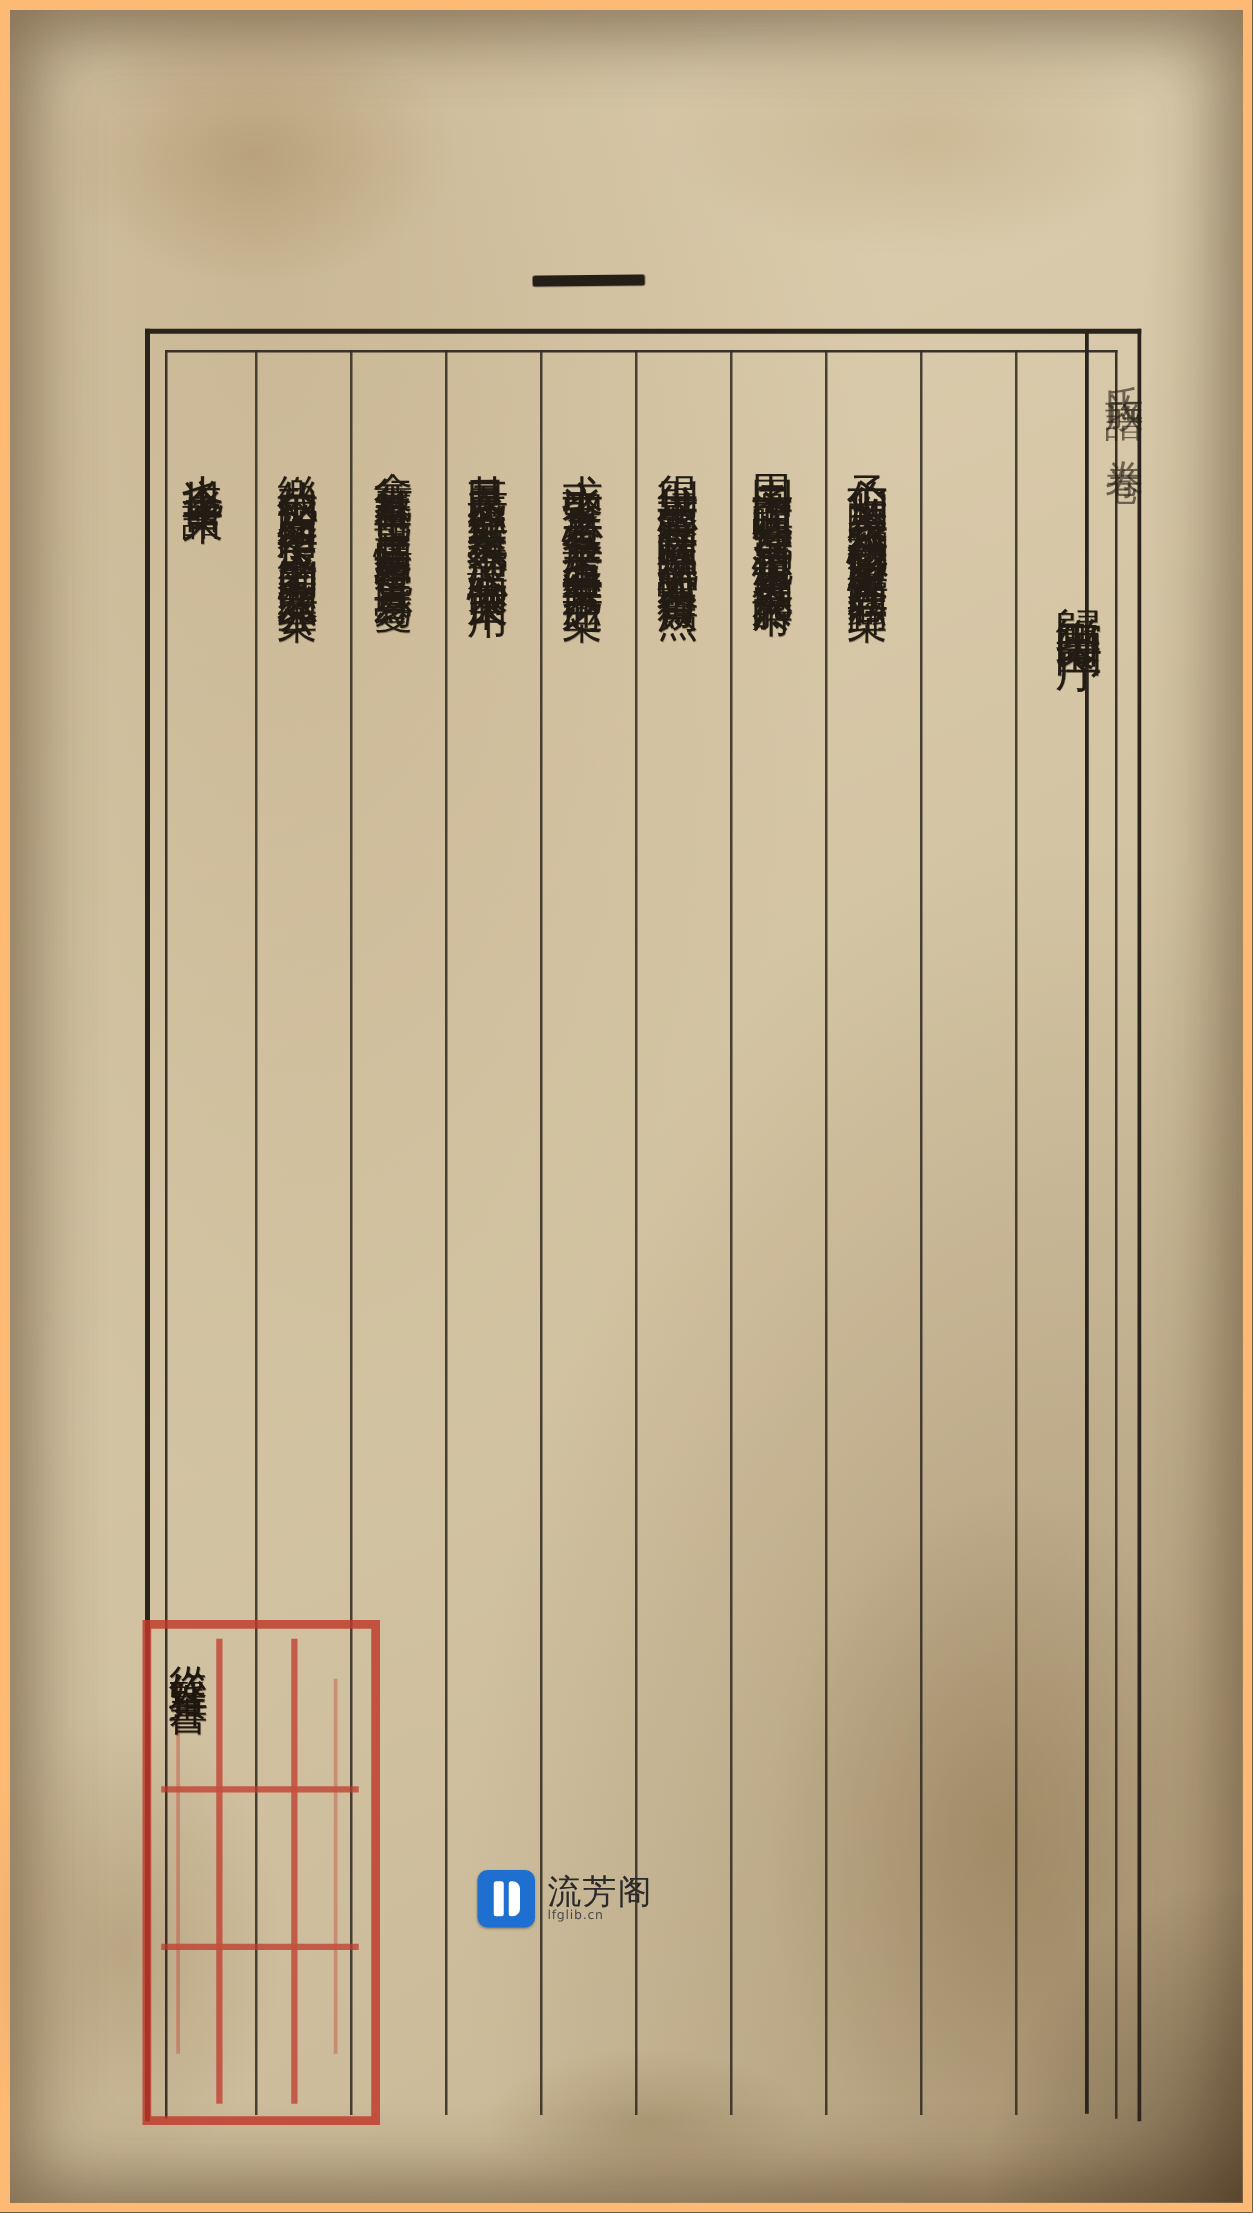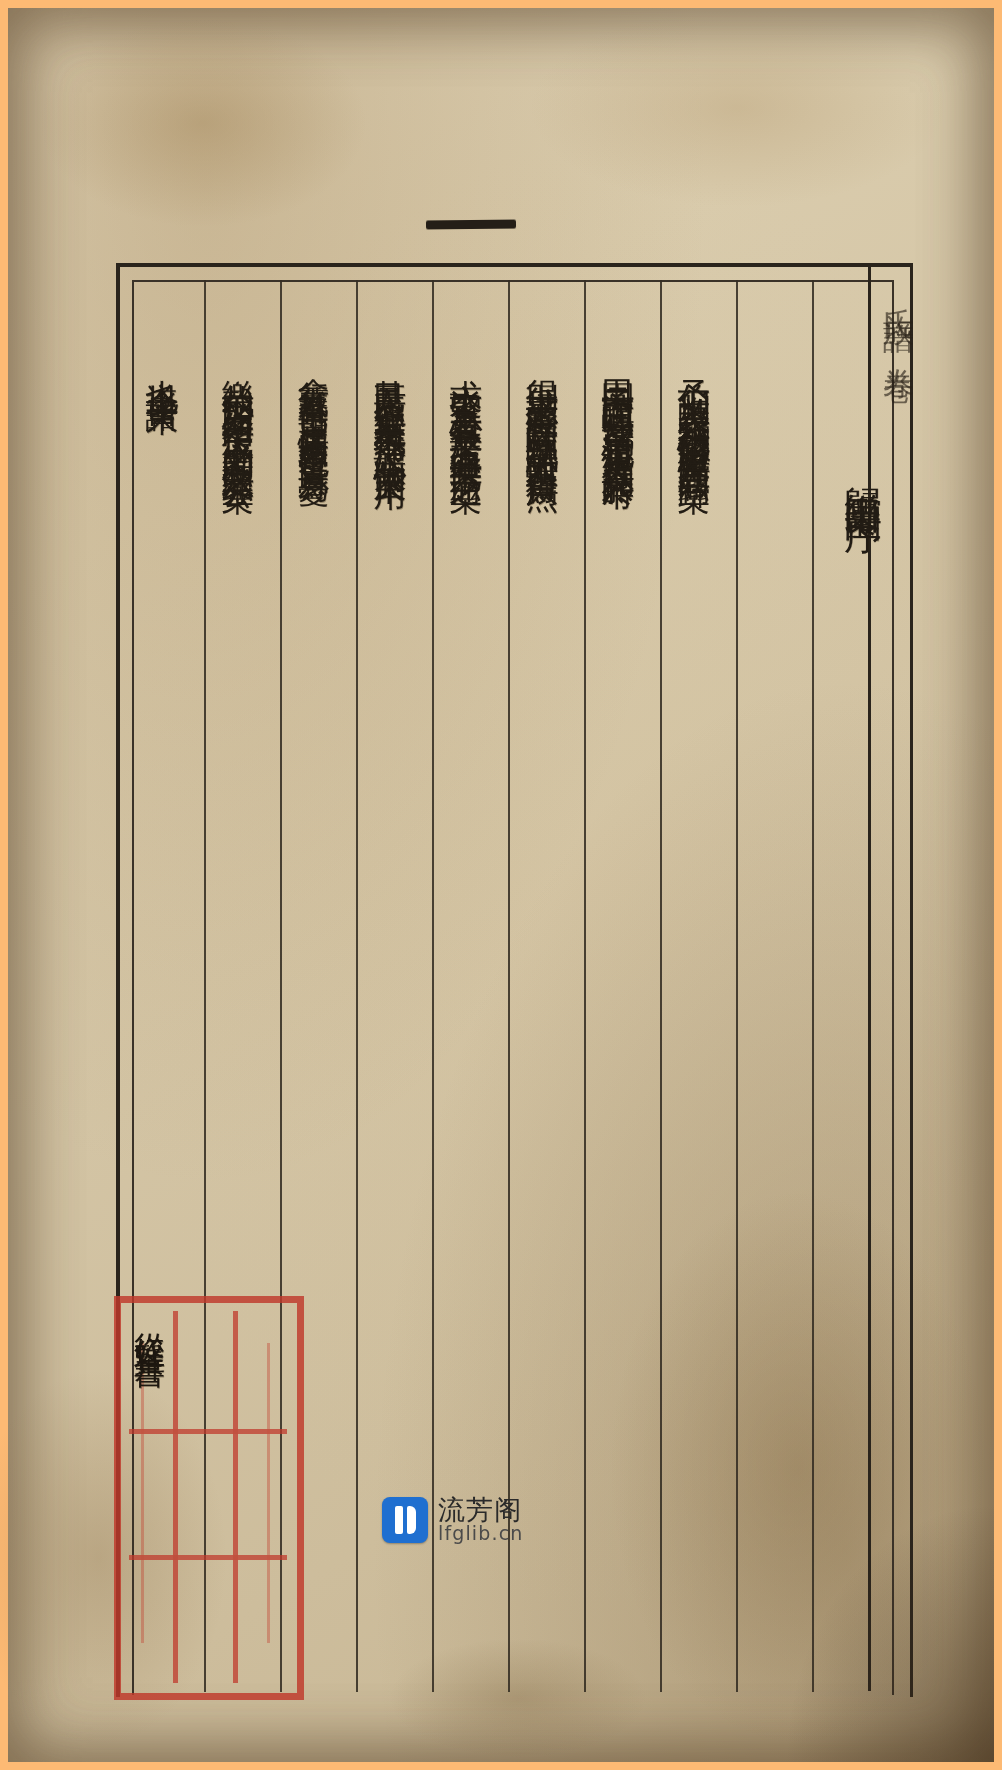--- a/index.html
+++ b/index.html
@@ -192,21 +192,21 @@
   }
   .wm-texts { display: flex; flex-direction: column; line-height: 1.05; }
   .wm-main {
     font-family: "DejaVu Sans", sans-serif;
     font-size: 27px;
     color: #2a2a2a;
     letter-spacing: 0.04em;
   }
   .wm-sub {
     font-family: "DejaVu Sans", sans-serif;
-    font-size: 19px;
+    font-size: 10px;
     color: #4a4a4a;
     letter-spacing: 0.06em;
   }
 
   
   .corner-dark {
     position: absolute;
     right: 0; bottom: 0;
     width: 210px; height: 260px;
     background: radial-gradient(ellipse at 100% 100%, rgba(60,42,22,0.55) 0%, rgba(60,42,22,0) 70%);

